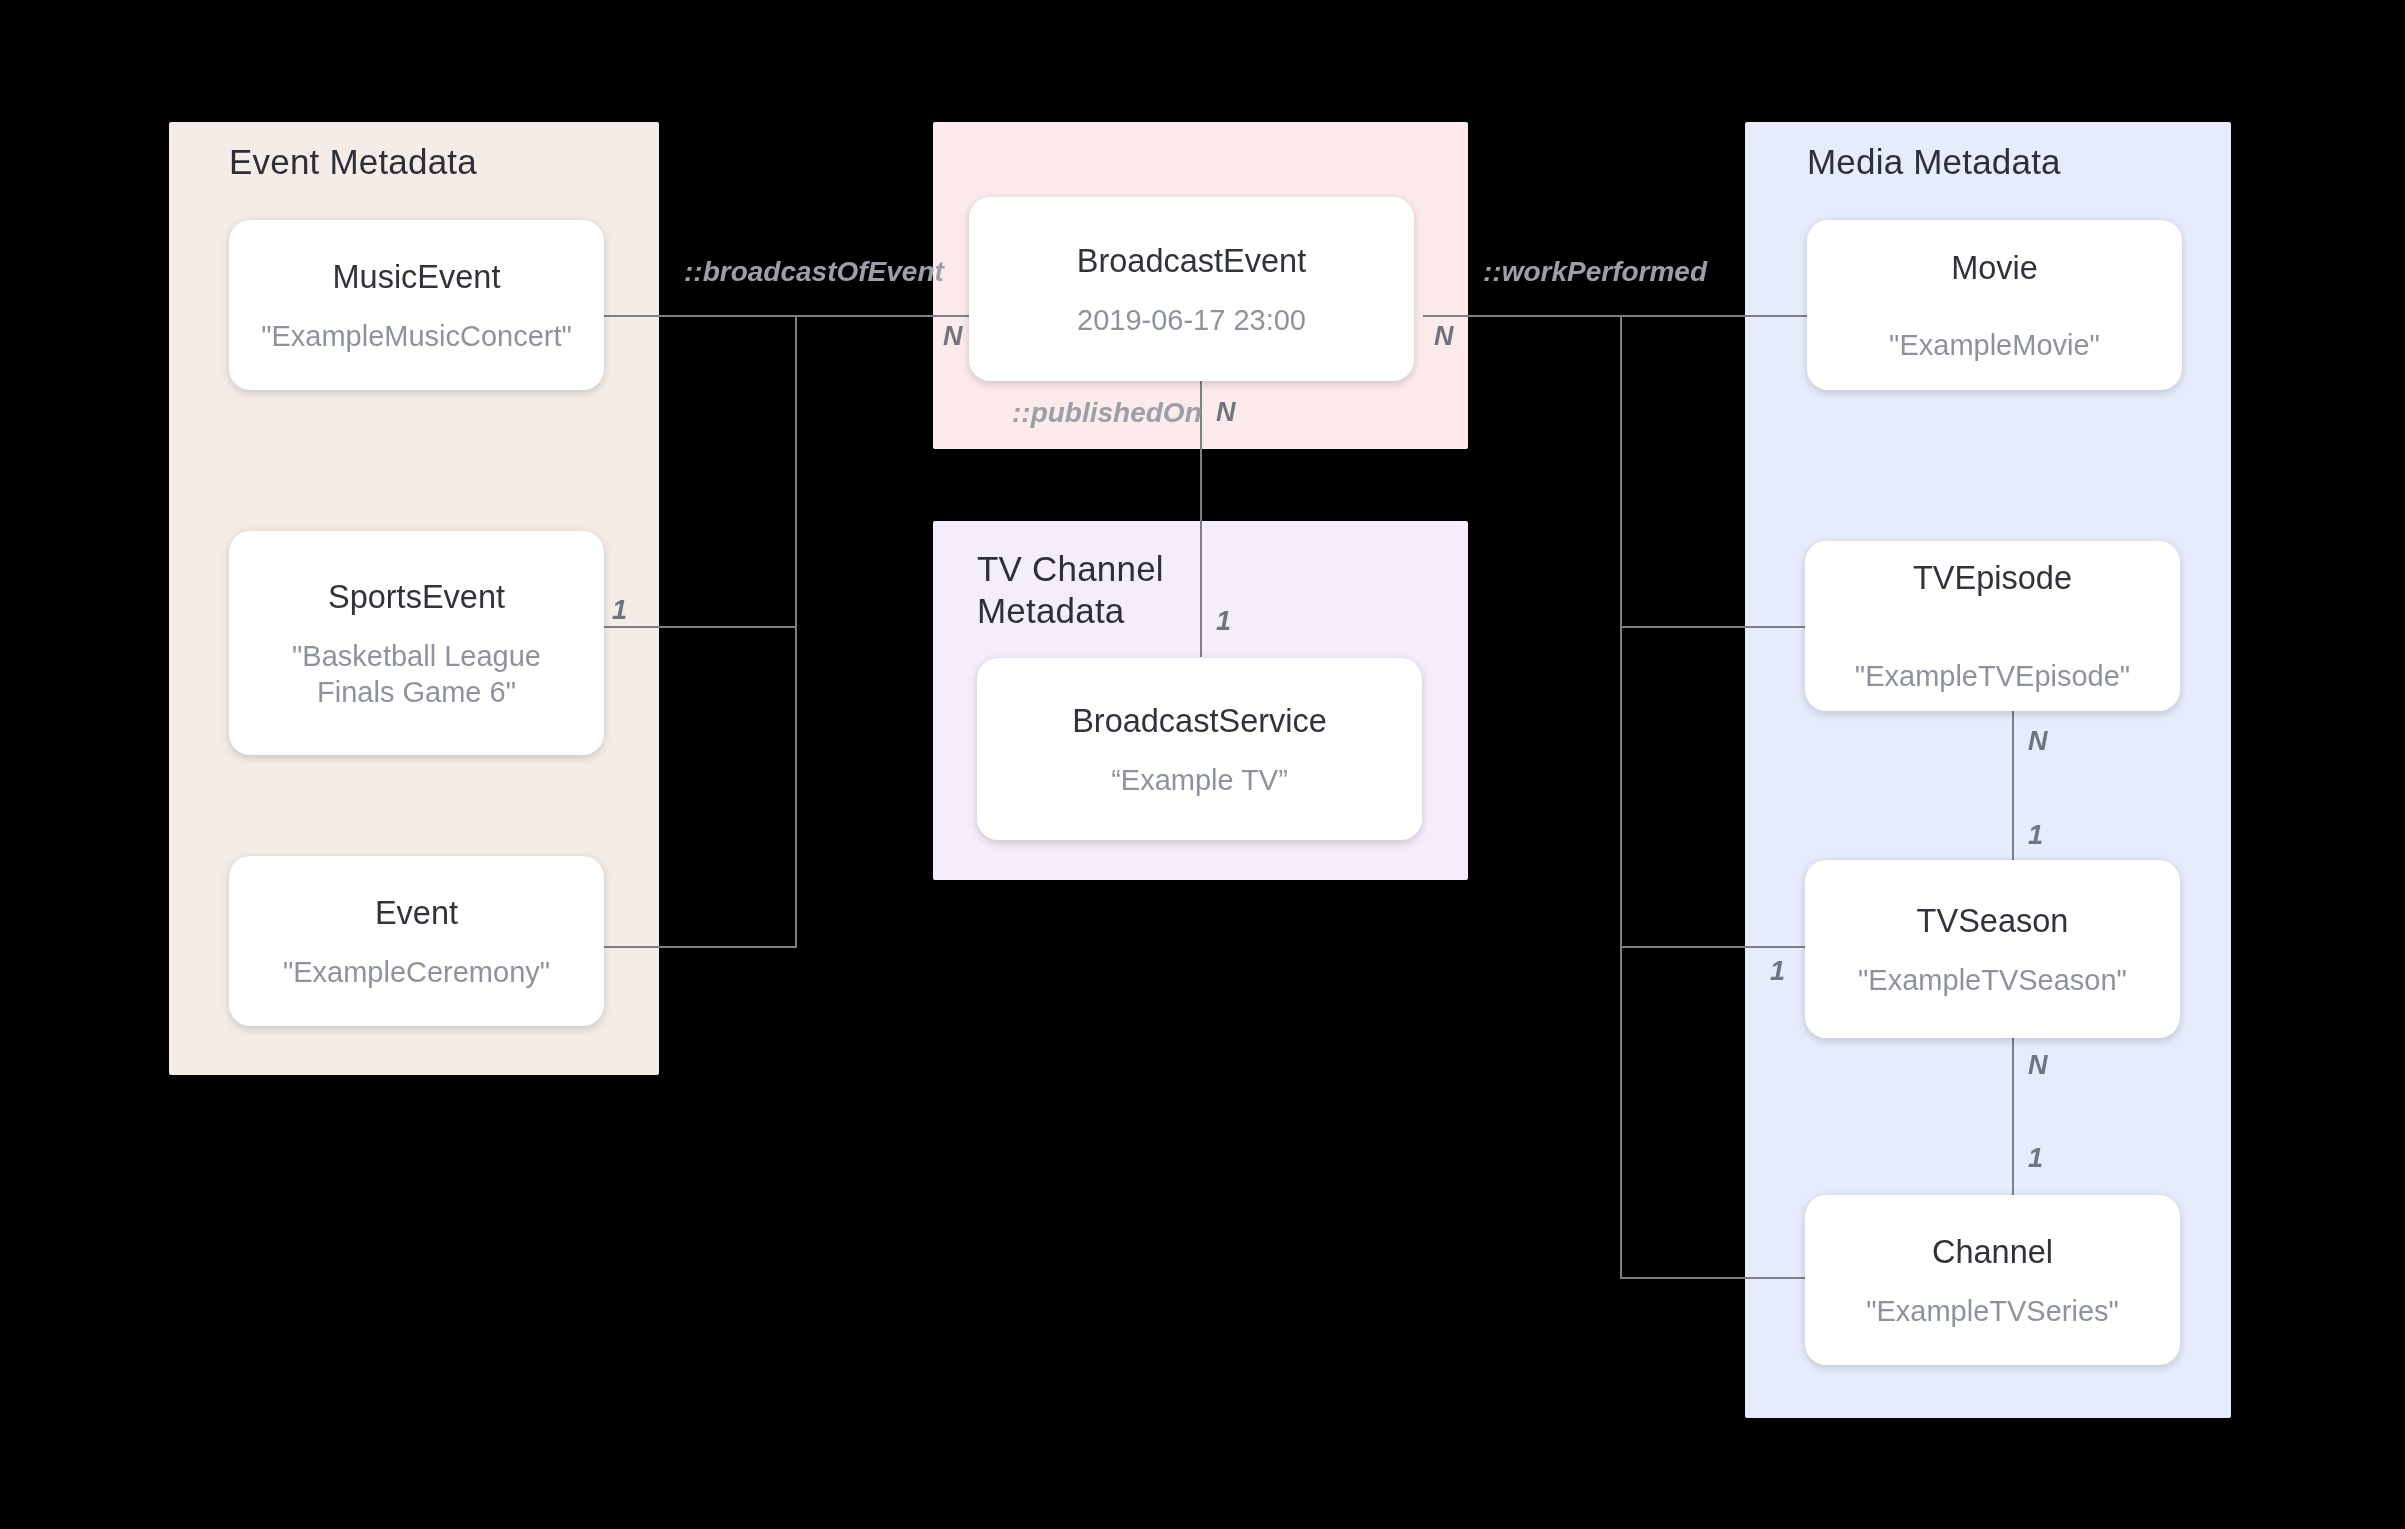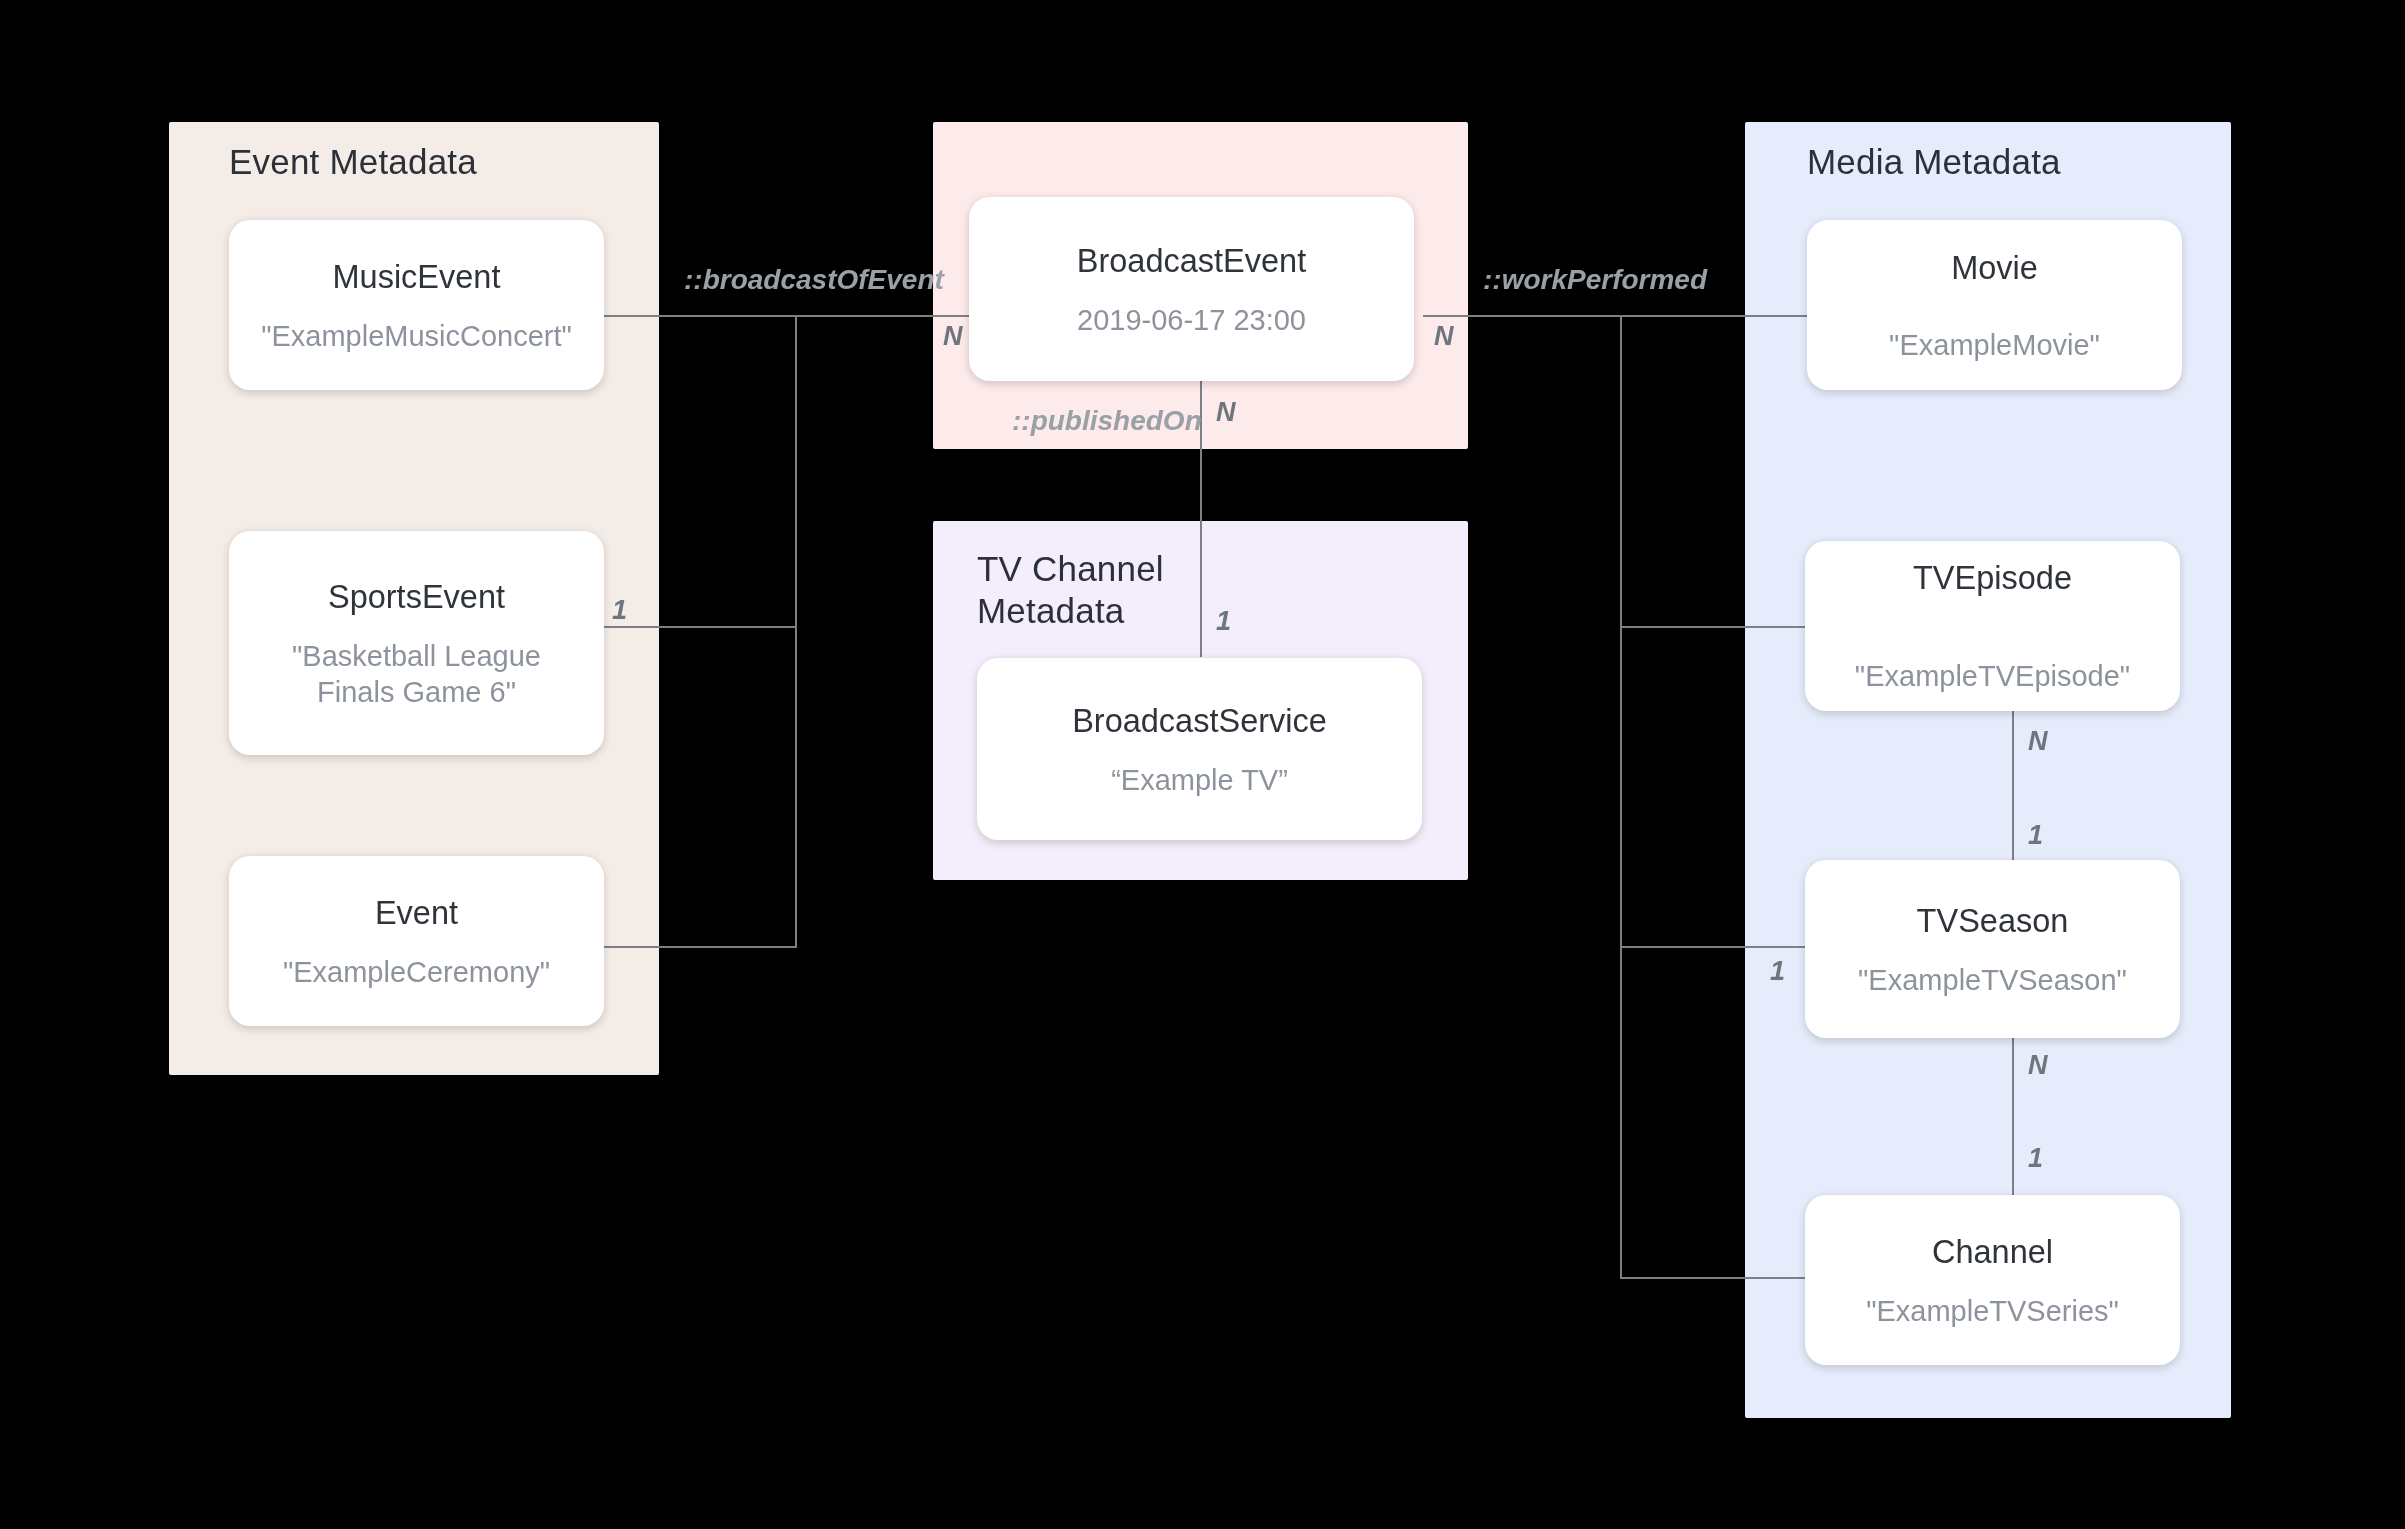--- a/index.html
+++ b/index.html
@@ -18,21 +18,21 @@
   .node-title{color:#2f333a;font-size:32.5px;line-height:40px;}
   .node-sub{color:#8d939d;font-size:29px;line-height:36px;margin-top:21px;}
 
   .line{position:absolute;background:#7b8087;}
   .line.h{height:1.9px;}
   .line.v{width:1.9px;}
 
   .card-lbl{position:absolute;color:#6f757d;font-size:27px;font-style:italic;
             font-weight:700;line-height:31px;white-space:nowrap;}
   .edge-lbl{position:absolute;color:#9aa0a8;font-size:28px;font-style:italic;
-            font-weight:700;line-height:32.5px;white-space:nowrap;margin-top:8px;}
+            font-weight:700;line-height:32.5px;white-space:nowrap;}
 </style>
 </head>
 <body>
 
 <div id="canvas">
 
   <div class="panel" style="left:169px;top:122px;width:490px;height:953px;background:#f4ece7;"></div>
   <div class="panel" style="left:933px;top:122px;width:535px;height:327px;background:#fdeaea;"></div>
   <div class="panel" style="left:933px;top:521px;width:535px;height:359px;background:#f4edfb;"></div>
   <div class="panel" style="left:1745px;top:122px;width:486px;height:1296px;background:#e6ecfb;"></div>

